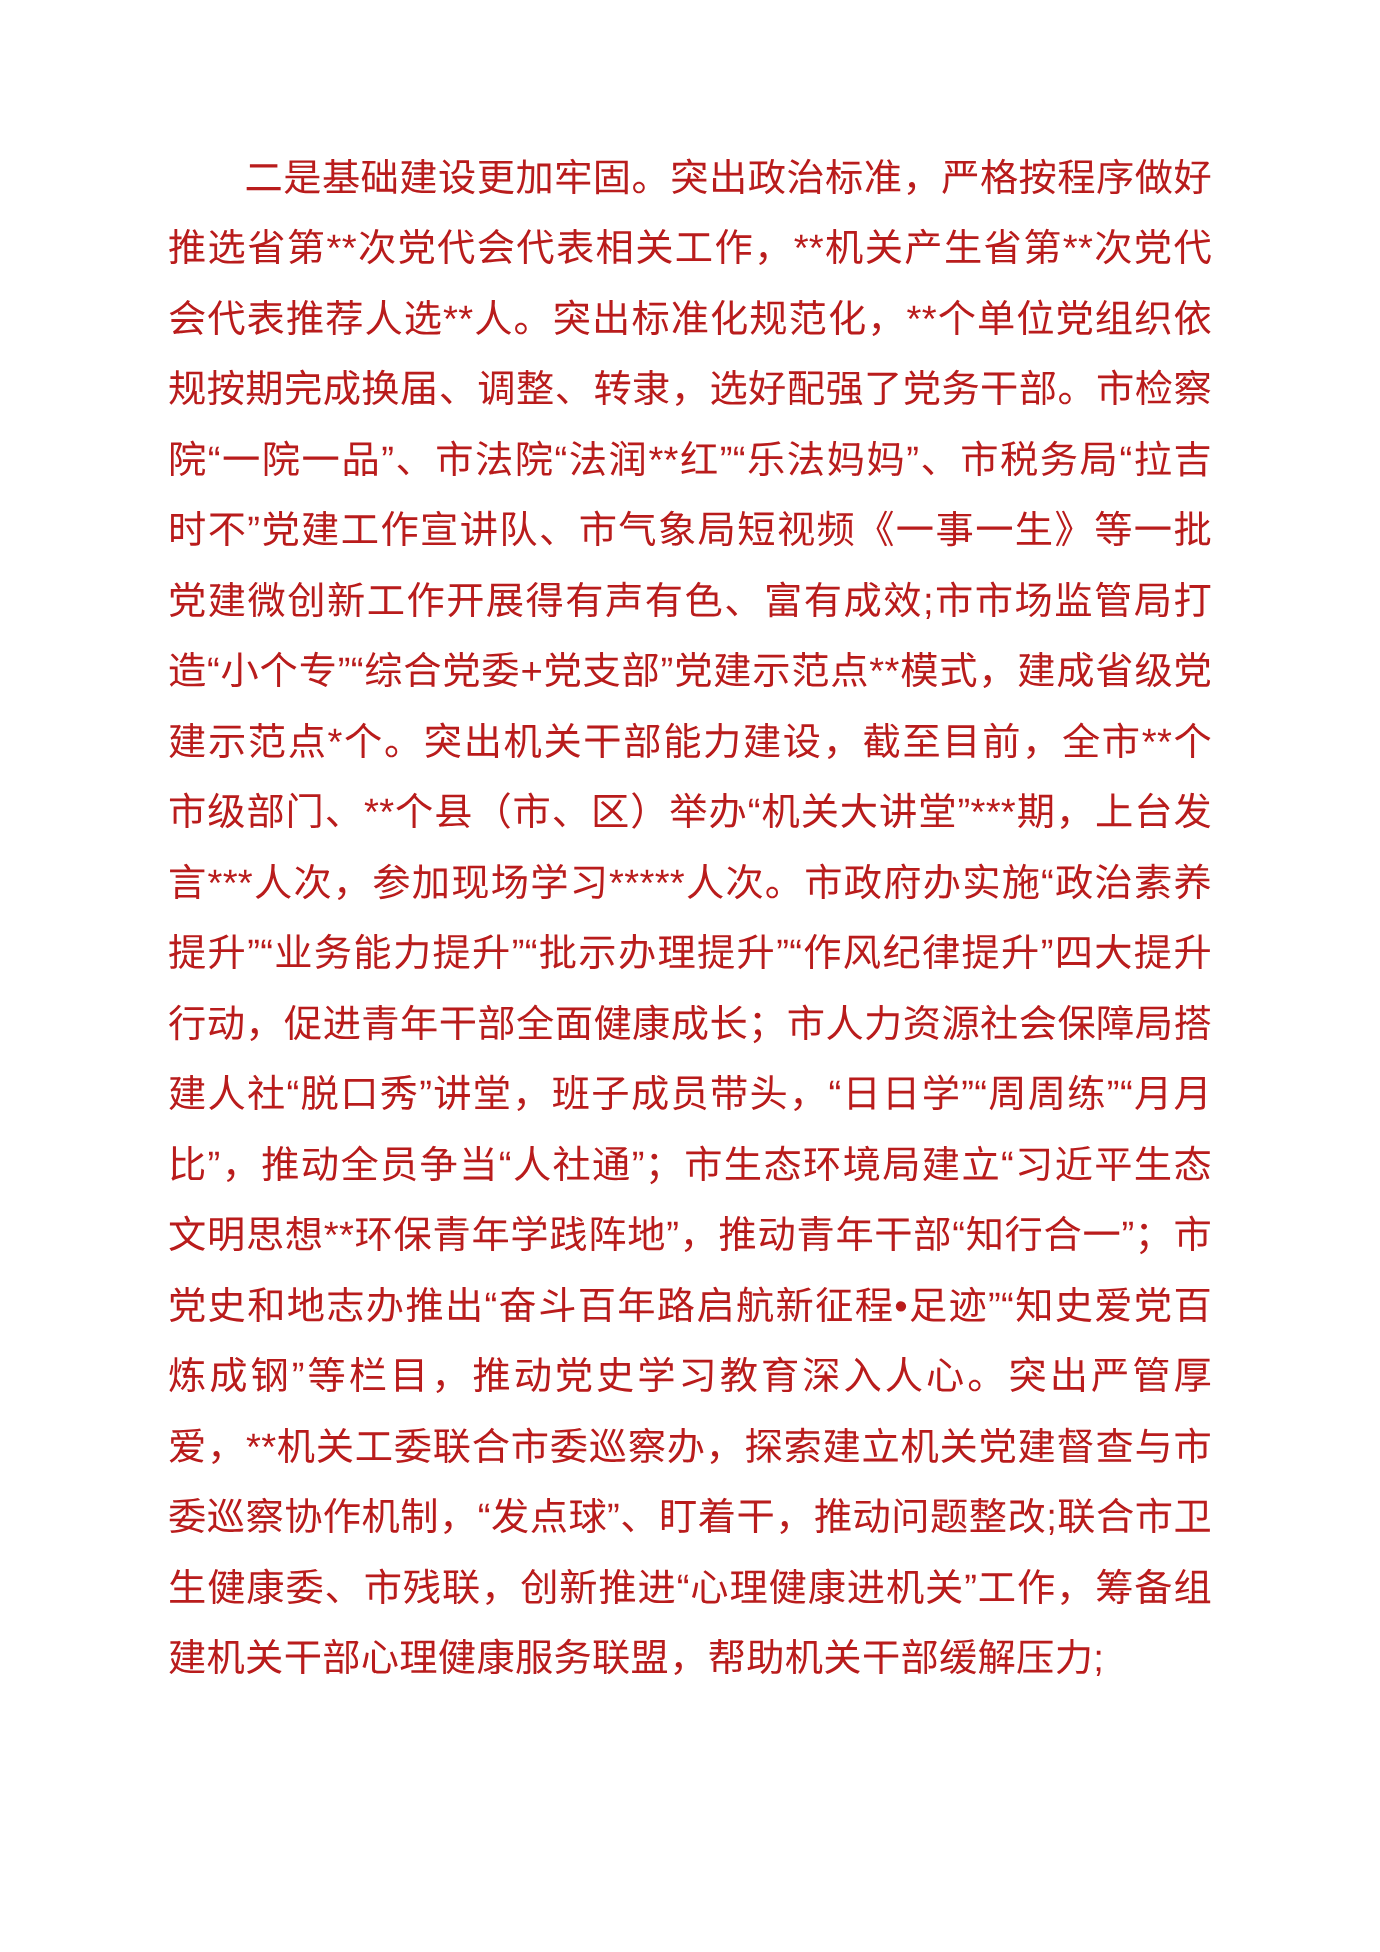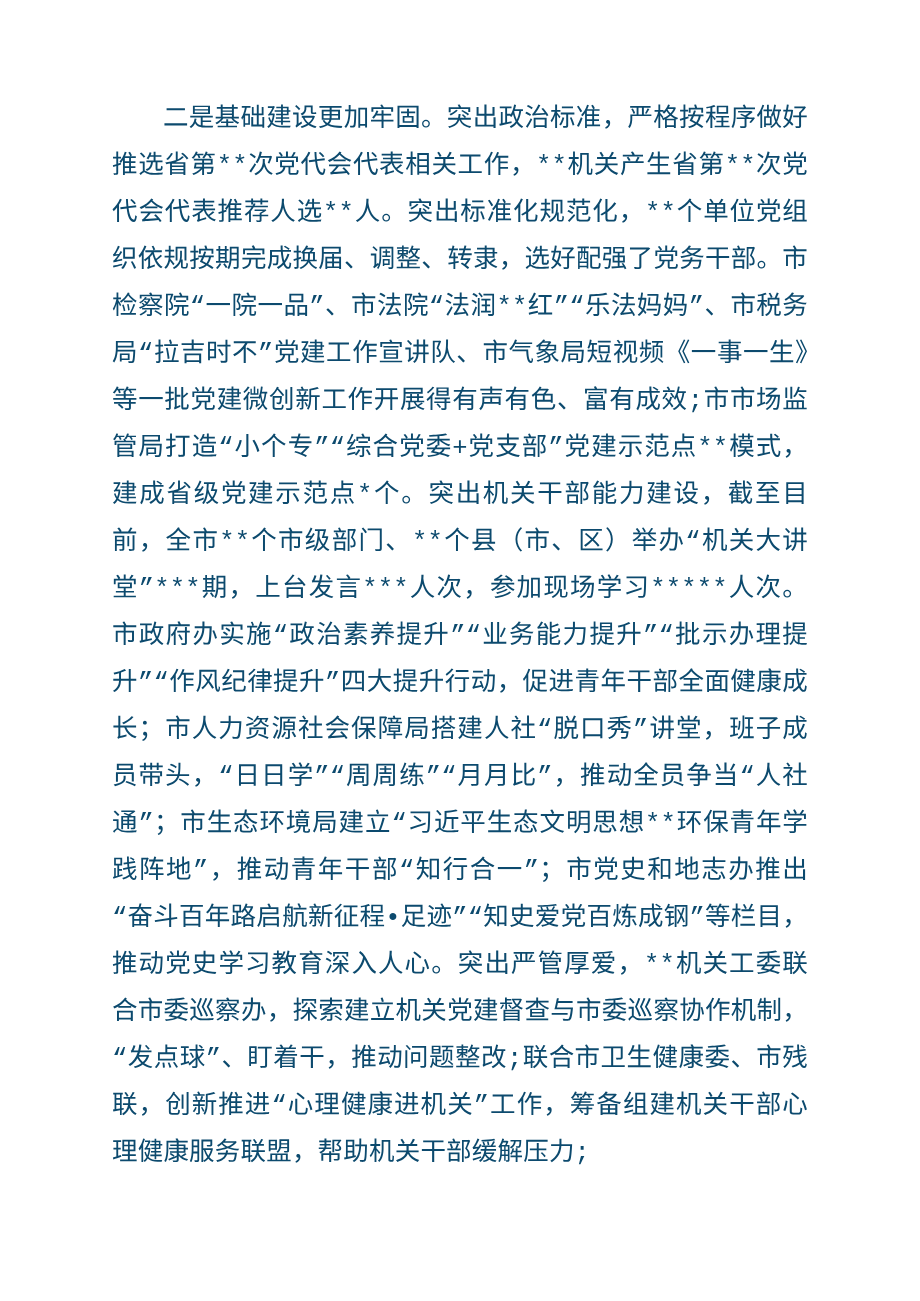--- a/index.html
+++ b/index.html
@@ -15,24 +15,24 @@
   }
   .page {
     box-sizing: border-box;
     width: 920px;
     height: 1301px;
     background: #ffffff;
     padding: 96px 112px 60px 112px;
     position: relative;
   }
   .doc-body {
-    font-family: Liberation Mono, monospace;
+    font-family: Liberation Sans, sans-serif;
     font-size: 25.5px;
     line-height: 47px;
-    color: #0c4a6e;
+    color: #b91c1c;
     text-align: justify;
     text-justify: inter-ideograph;
     letter-spacing: 0.2px;
     font-weight: 400;
   }
   .doc-body p {
     margin: 0;
     text-indent: 2em;
     white-space: pre-wrap;
     word-break: break-all;

